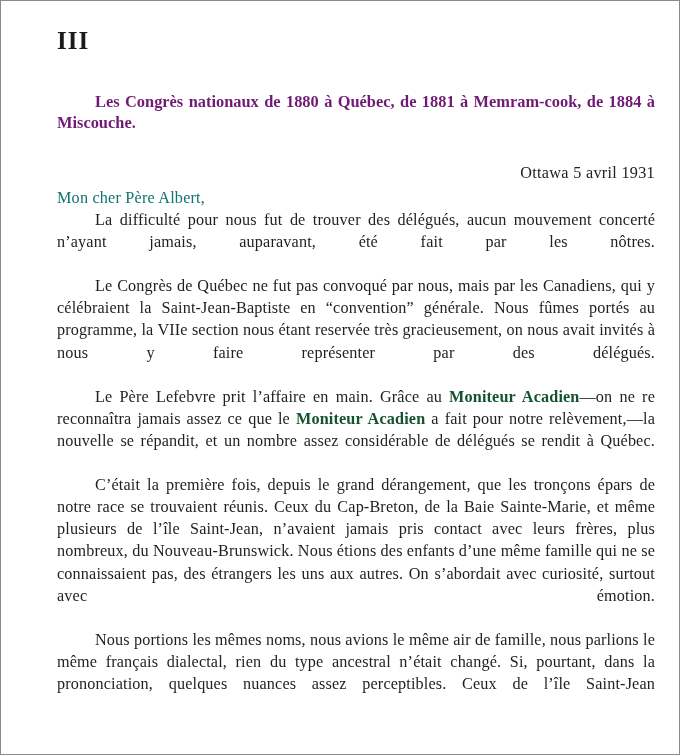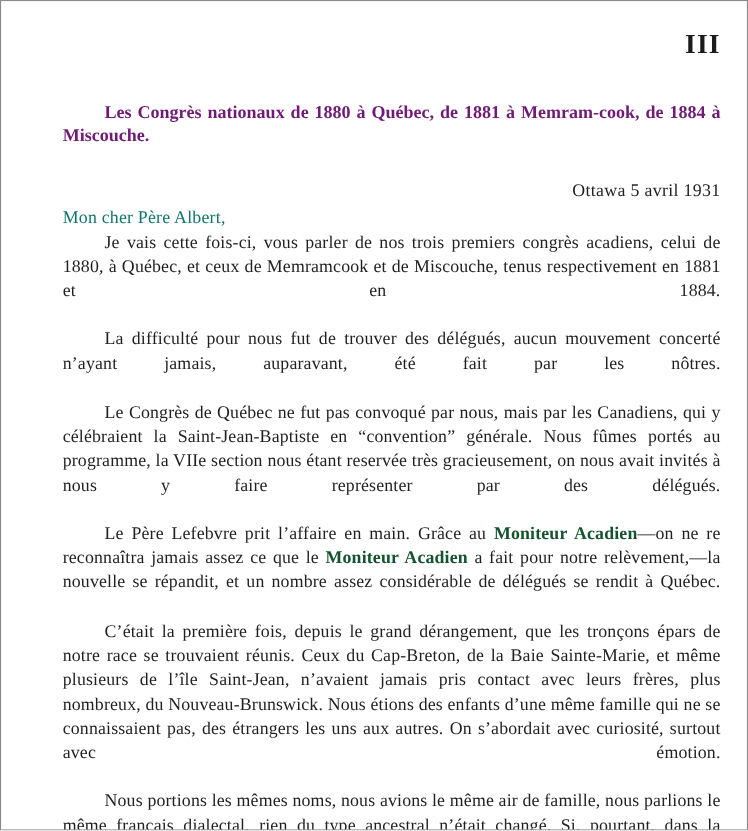--- a/index.html
+++ b/index.html
@@ -19,21 +19,21 @@
     border: 1px solid #8a8a8a;
     overflow: hidden;
   }
   .content {
     position: absolute;
     left: 56px;
     top: 0;
     width: 598px;
   }
   .chapter-number {
-    text-align: right;
+    text-align: left;
     font-weight: bold;
     font-size: 25px;
     letter-spacing: 1px;
     color: #1b1b1b;
     margin-top: 26px;
     margin-bottom: 0;
     font-family: "Liberation Serif", "DejaVu Serif", serif;
   }
   .section-title {
     font-weight: bold;
@@ -89,21 +89,20 @@
   <div class="content">
 
     <div class="chapter-number">III</div>
 
     <div class="section-title">Les Congrès nationaux de 1880 à Québec, de 1881 à Memram-cook, de 1884 à Miscouche.</div>
 
     <div class="dateline">Ottawa 5 avril 1931</div>
 
     <div class="salutation">Mon cher Père Albert,</div>
 
-    <div class="body-par">Je vais cette fois-ci, vous parler de nos trois premiers congrès acadiens, celui de 1880, à Québec, et ceux de Memramcook et de Miscouche, tenus respectivement en 1881 et en 1884.</div>
     <div class="body-par">La difficulté pour nous fut de trouver des délégués, aucun mouvement concerté n’ayant jamais, auparavant, été fait par les nôtres.</div>
     <div class="body-par">Le Congrès de Québec ne fut pas convoqué par nous, mais par les Canadiens, qui y célébraient la Saint-Jean-Baptiste en “convention” générale. Nous fûmes portés au programme, la VIIe section nous étant reservée très gracieusement, on nous avait invités à nous y faire représenter par des délégués.</div>
     <div class="body-par">Le Père Lefebvre prit l’affaire en main. Grâce au <b>Moniteur Acadien</b>—on ne re reconnaîtra jamais assez ce que le <b>Moniteur Acadien</b> a fait pour notre relèvement,—la nouvelle se répandit, et un nombre assez considérable de délégués se rendit à Québec.</div>
     <div class="body-par">C’était la première fois, depuis le grand dérangement, que les tronçons épars de notre race se trouvaient réunis. Ceux du Cap-Breton, de la Baie Sainte-Marie, et même plusieurs de l’île Saint-Jean, n’avaient jamais pris contact avec leurs frères, plus nombreux, du Nouveau-Brunswick. Nous étions des enfants d’une même famille qui ne se connaissaient pas, des étrangers les uns aux autres. On s’abordait avec curiosité, surtout avec émotion.</div>
     <div class="body-par">Nous portions les mêmes noms, nous avions le même air de famille, nous parlions le même français dialectal, rien du type ancestral n’était changé. Si, pourtant, dans la prononciation, quelques nuances assez perceptibles. Ceux de l’île Saint-Jean</div>
 
   </div>
 </div>
 
 </body></html>

